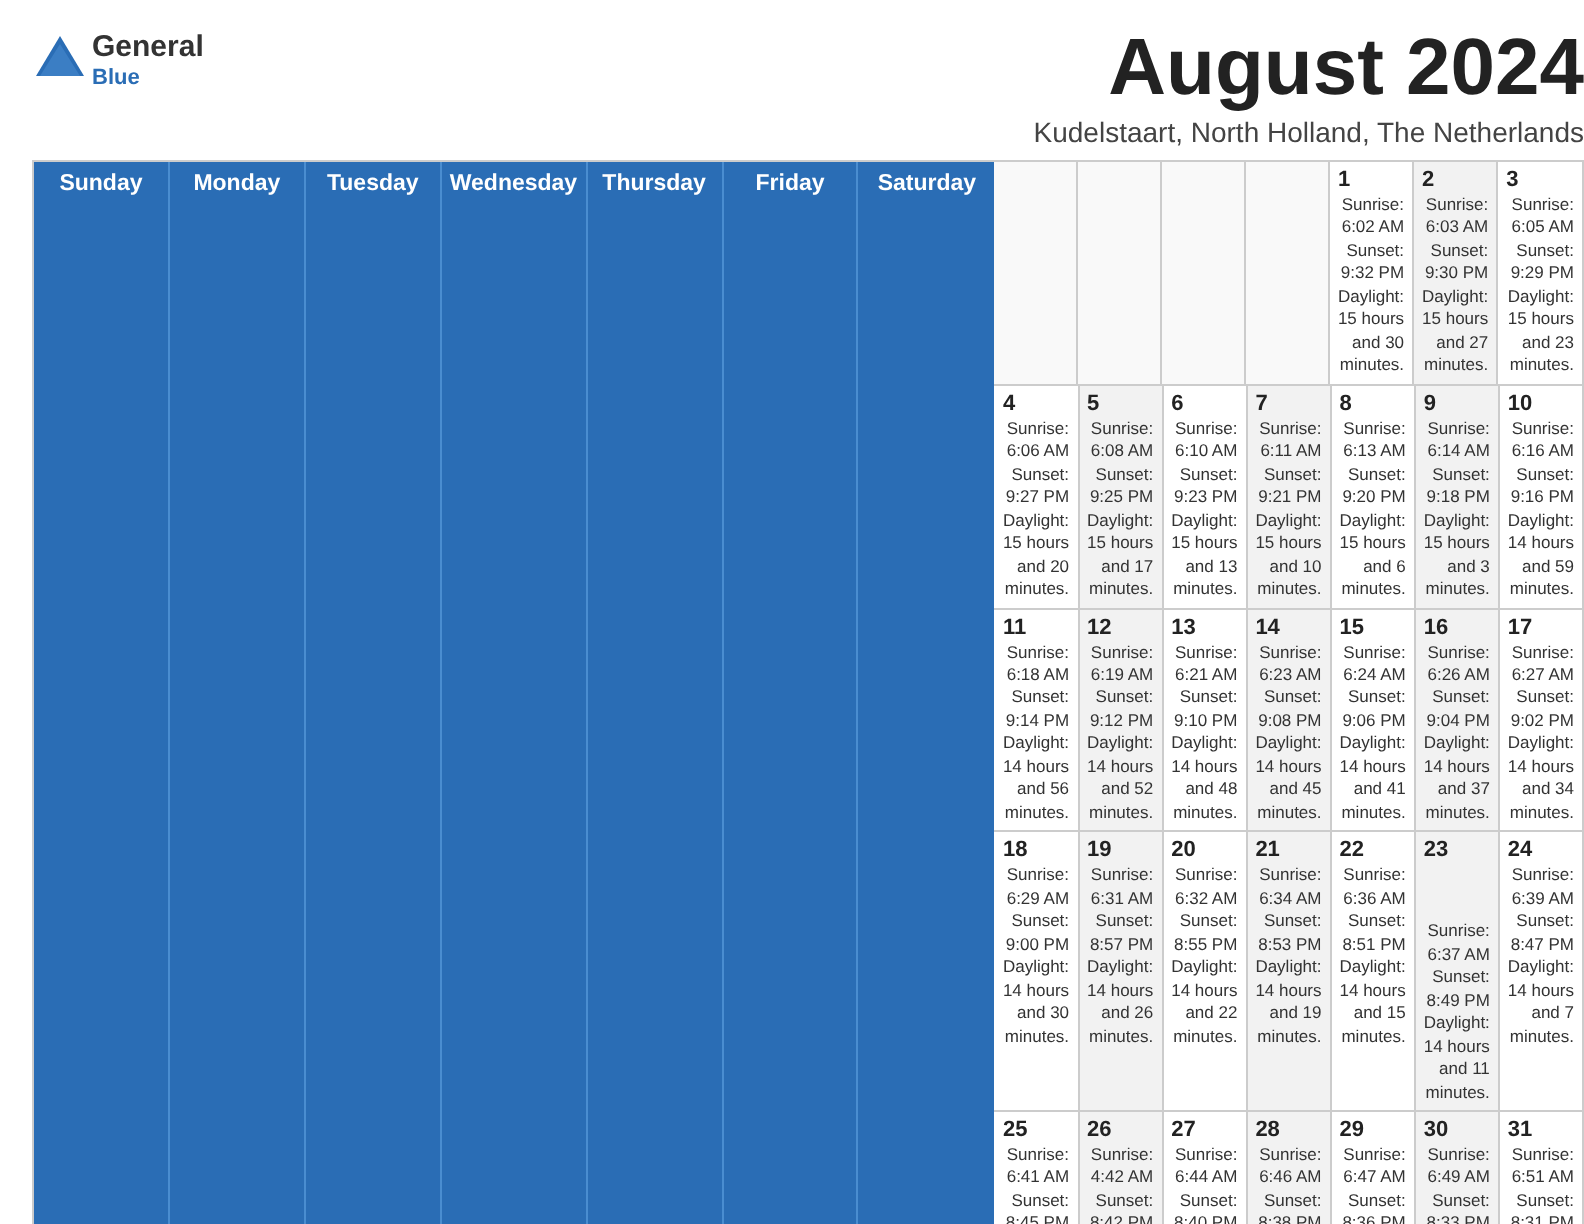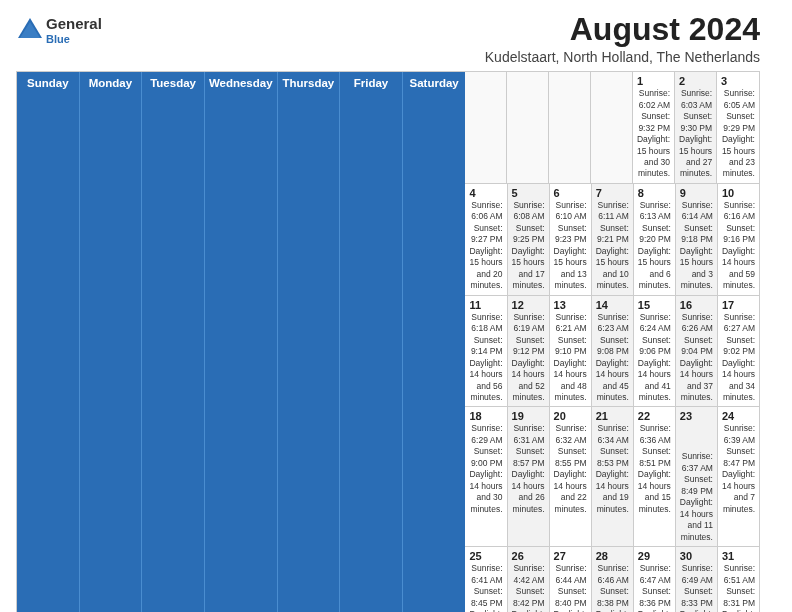--- a/index.html
+++ b/index.html
@@ -6,21 +6,21 @@
     body {
       font-family: Arial, sans-serif;
       background: #fff;
       width: 792px;
       height: 612px;
       overflow: hidden;
     }
     .page {
       width: 792px;
       height: 612px;
-      padding: 12px 32px 8px 16px;
+      padding: 12px 0 8px 16px;
       display: flex;
       flex-direction: column;
     }
     .header {
       display: flex;
       align-items: flex-start;
       justify-content: space-between;
       margin-bottom: 6px;
     }
     .logo {
@@ -45,21 +45,21 @@
     }
     .logo-icon {
       width: 28px;
       height: 28px;
       margin-right: 2px;
     }
     .title-block {
       text-align: right;
     }
     .main-title {
-      font-size: 32px;
+      font-size: 40px;
       font-weight: bold;
       color: #222;
       line-height: 1.1;
     }
     .subtitle {
       font-size: 14px;
       color: #444;
       margin-top: 2px;
     }
     .calendar {

